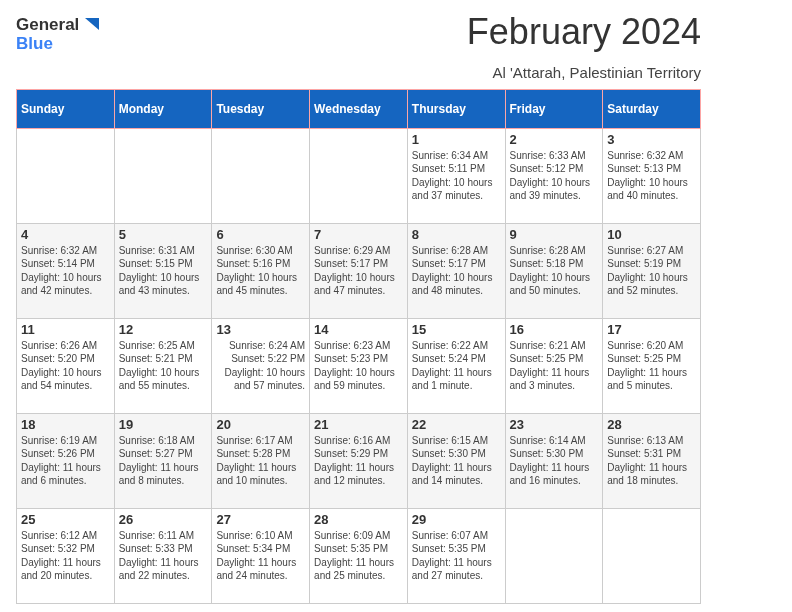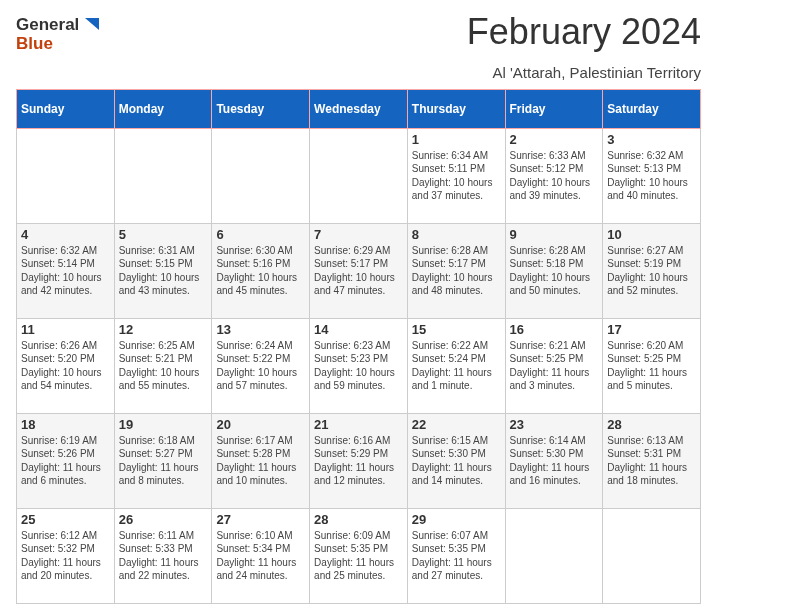--- a/index.html
+++ b/index.html
@@ -98,21 +98,21 @@
 <div class="page">
   <div class="header">
     <div class="logo">
   <div style="display:flex;flex-direction:column;align-items:flex-start;line-height:1.1">
     <div style="display:flex;align-items:center;gap:2px">
       <span style="font-size:17px;font-weight:bold;color:#333;">General</span>
       <svg width="18" height="18" viewBox="0 0 18 18">
         <polygon points="4,2 18,2 18,14" fill="#1565c0"></polygon>
       </svg>
     </div>
-    <span style="font-size:17px;font-weight:bold;color:#c2410c;">Blue</span>
+    <span style="font-size:17px;font-weight:bold;color:#3b82f6;">Blue</span>
   </div>
 </div>
     <div class="title-block">
       <div class="month-title">February 2024</div>
       <div class="location-title">Al 'Attarah, Palestinian Territory</div>
     </div>
   </div>
 
   <table class="calendar">
     <thead>
@@ -215,21 +215,21 @@
           </td>
           <td>
             <span class="day-num">12</span>
             <div class="day-info" style="white-space: pre-line;">Sunrise: 6:25 AM
 Sunset: 5:21 PM
 Daylight: 10 hours
 and 55 minutes.</div>
           </td>
           <td>
             <span class="day-num">13</span>
-            <div class="day-info" style="white-space: pre-line;">Sunrise: 6:24 AM
+            <div class="day-info" style="white-space: pre-line; text-align: right;">Sunrise: 6:24 AM
 Sunset: 5:22 PM
 Daylight: 10 hours
 and 57 minutes.</div>
           </td>
           <td>
             <span class="day-num">14</span>
             <div class="day-info" style="white-space: pre-line;">Sunrise: 6:23 AM
 Sunset: 5:23 PM
 Daylight: 10 hours
 and 59 minutes.</div>

